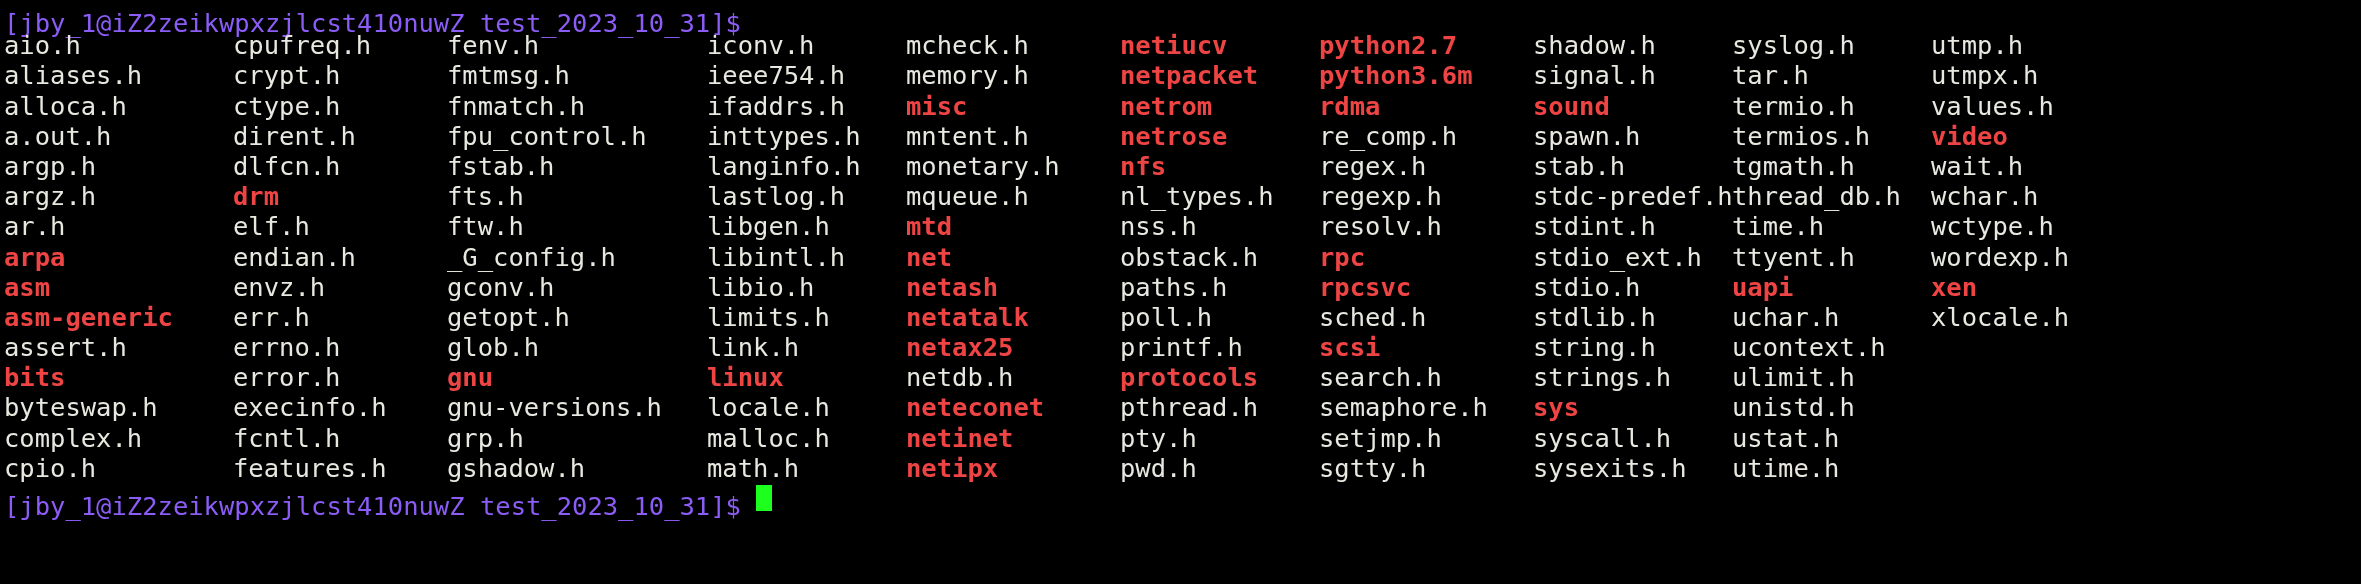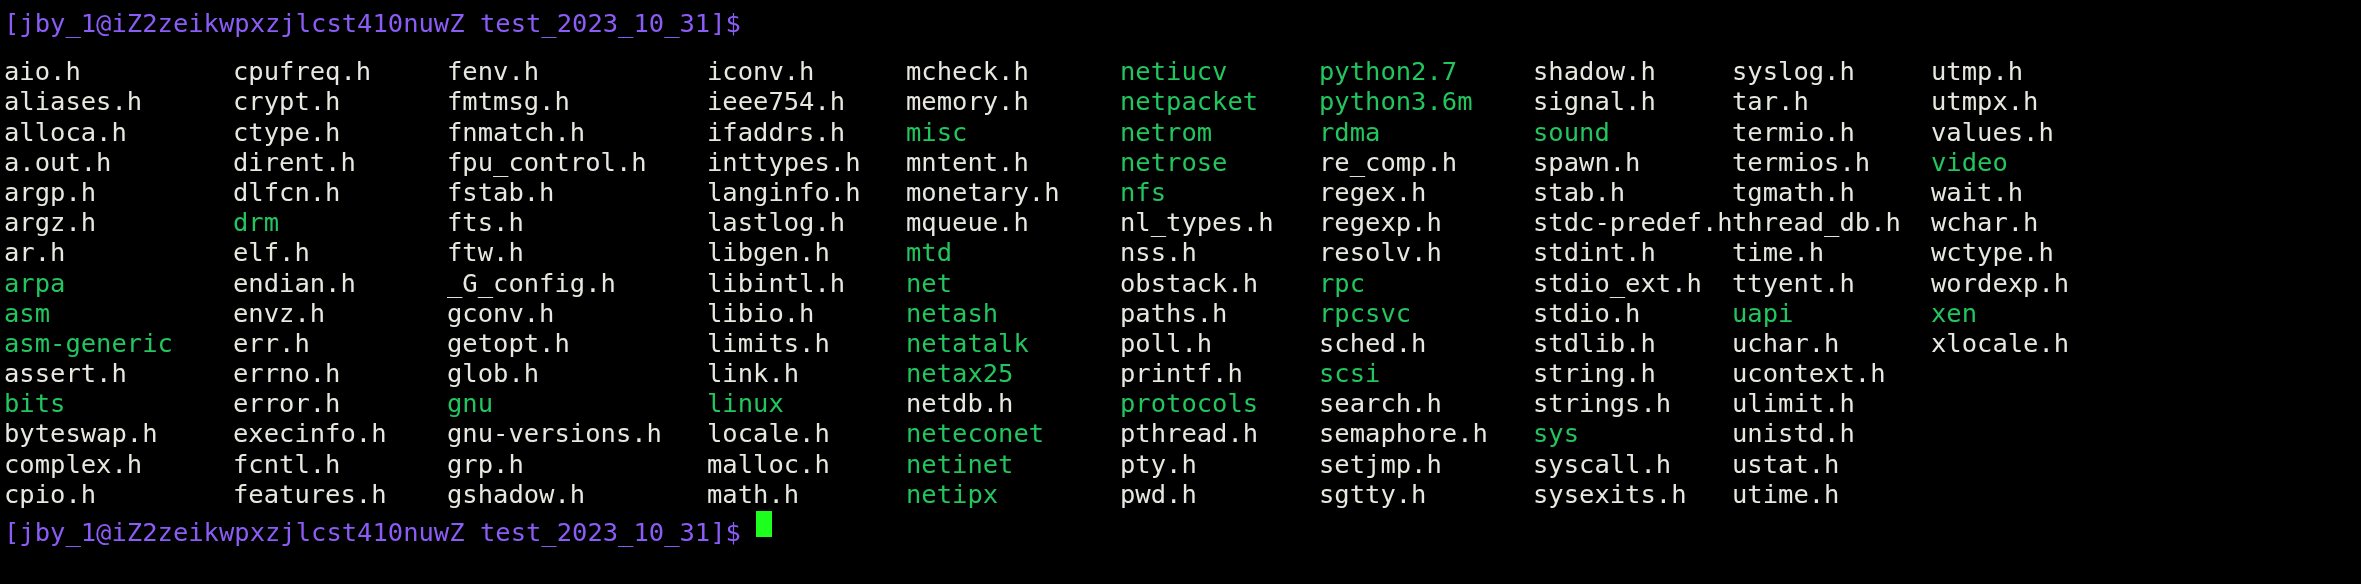--- a/index.html
+++ b/index.html
@@ -45,42 +45,41 @@
   .cursor-block {
     display: inline-block;
     width: 15.3px;
     height: 26px;
     background: #1dff1d;
     vertical-align: -5px;
     margin-left: 15.3px;
   }
   .ls-grid {
     display: block;
-    margin-top: 26px;
   }
   .ls-row {
     white-space: pre;
     height: 30.2px;
     line-height: 30.2px;
     display: flex;
     padding-left: 4px;
   }
   .cell {
     white-space: pre;
     display: inline-block;
     overflow: visible;
     flex: 0 0 auto;
   }
   .file {
     color: #e8e8e0;
     font-weight: normal;
   }
   .dir {
-    color: #22c55e;
-    font-weight: normal;
+    color: #ef4444;
+    font-weight: bold;
   }
   
   .c0 { width: 229px; }
   .c1 { width: 214px; }
   .c2 { width: 260px; }
   .c3 { width: 199px; }
   .c4 { width: 214px; }
   .c5 { width: 199px; }
   .c6 { width: 214px; }
   .c7 { width: 199px; }

